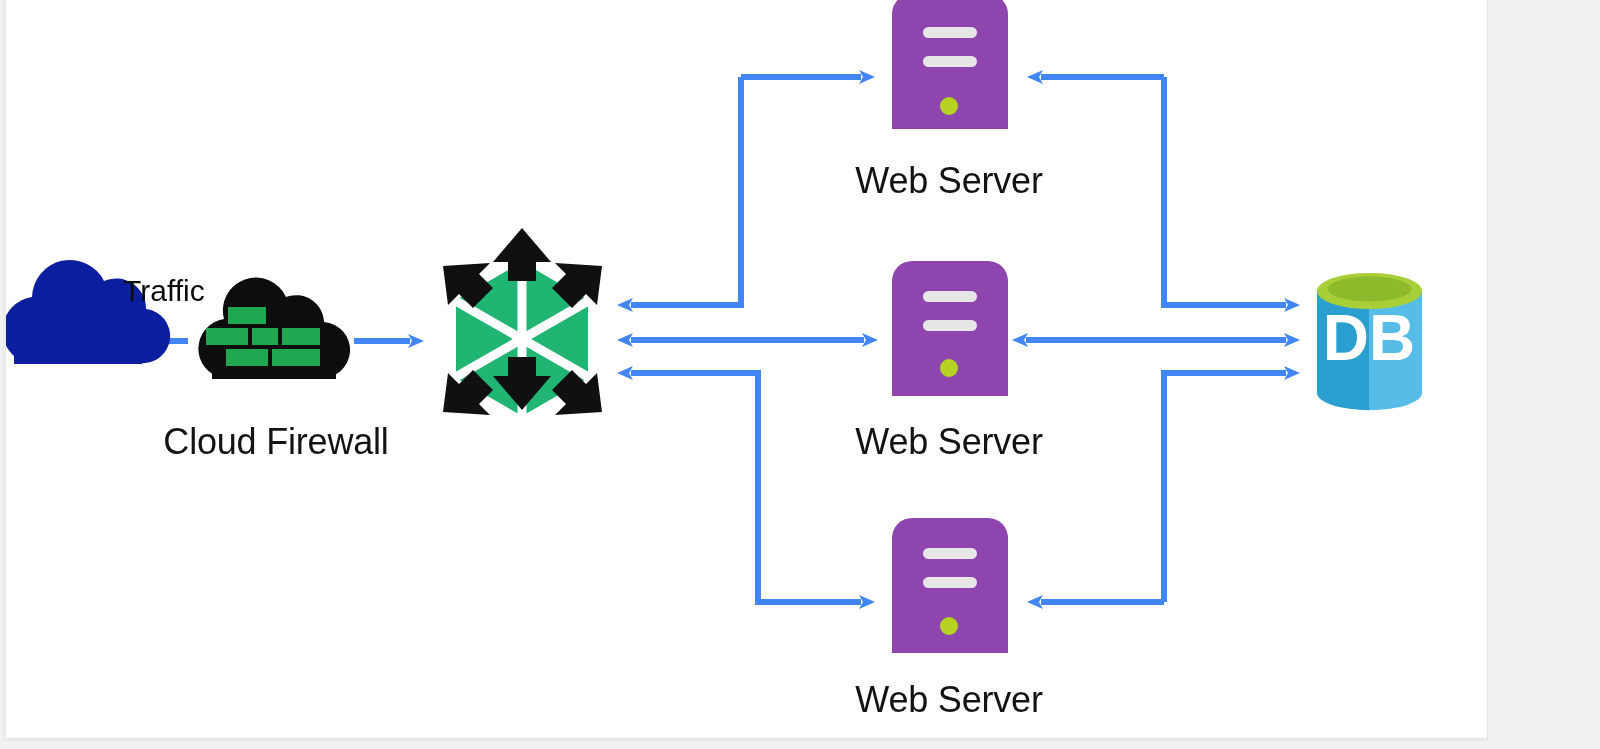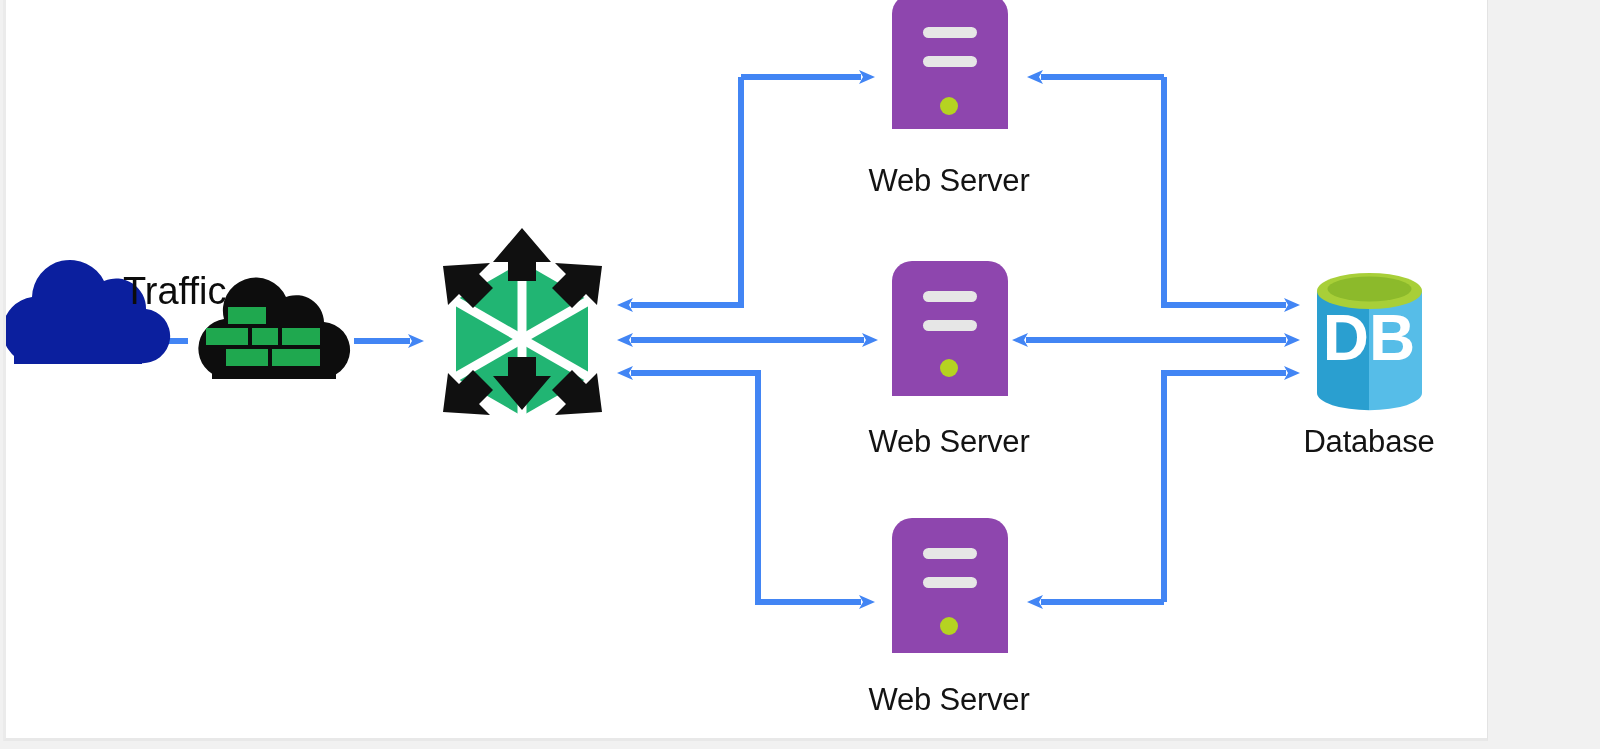--- a/index.html
+++ b/index.html
@@ -25,30 +25,30 @@
   }
   #gutter{
     position:absolute;left:1489px;top:0;width:111px;height:749px;
     background:#f1f1f1;
   }
   #svgroot{position:absolute;left:0;top:0;width:1485px;height:741px;}
 
   .node-label{
     position:absolute;
     color:#131313;
-    font-size:31px;
+    font-size:36px;
     line-height:36px;
     white-space:nowrap;
     text-align:center;
     letter-spacing:-0.2px;
   }
   .traffic-label{
     position:absolute;
     color:#0c0c0c;
-    font-size:38px;
+    font-size:30px;
     line-height:34px;
     white-space:nowrap;
   }
 </style>
 </head>
 <body>
 
 <div id="page">
 
   <div id="gutter"></div>
@@ -170,24 +170,24 @@
       <g>
         <path fill="url(#dbBodyGrad)" d="M1311,291 h105 v102 a52,17 0 0 1 -105,0 z"></path>
         <ellipse cx="1363.5" cy="291" rx="52.5" ry="18" fill="#a8cf38"></ellipse>
         <ellipse cx="1363.5" cy="289" rx="42" ry="12.5" fill="#8cba2b"></ellipse>
         <text x="1363" y="360" text-anchor="middle" font-family="'Liberation Sans','DejaVu Sans',sans-serif" font-size="64" font-weight="bold" fill="#ffffff">DB</text>
       </g>
     </svg>
 
     <div class="traffic-label" style="left:117px;top:274px;">Traffic</div>
 
+    <div class="node-label" style="left:150px;top:424px;width:240px;">Cloud Firewall</div>
 
 
     <div class="node-label" style="left:823px;top:163px;width:240px;">Web Server</div>
 
     <div class="node-label" style="left:823px;top:424px;width:240px;">Web Server</div>
 
     <div class="node-label" style="left:823px;top:682px;width:240px;">Web Server</div>
 
-    <div class="node-label" style="left:1243px;top:424px;width:240px;">Database</div>
 
   </div>
 </div>
 
 </body></html>

